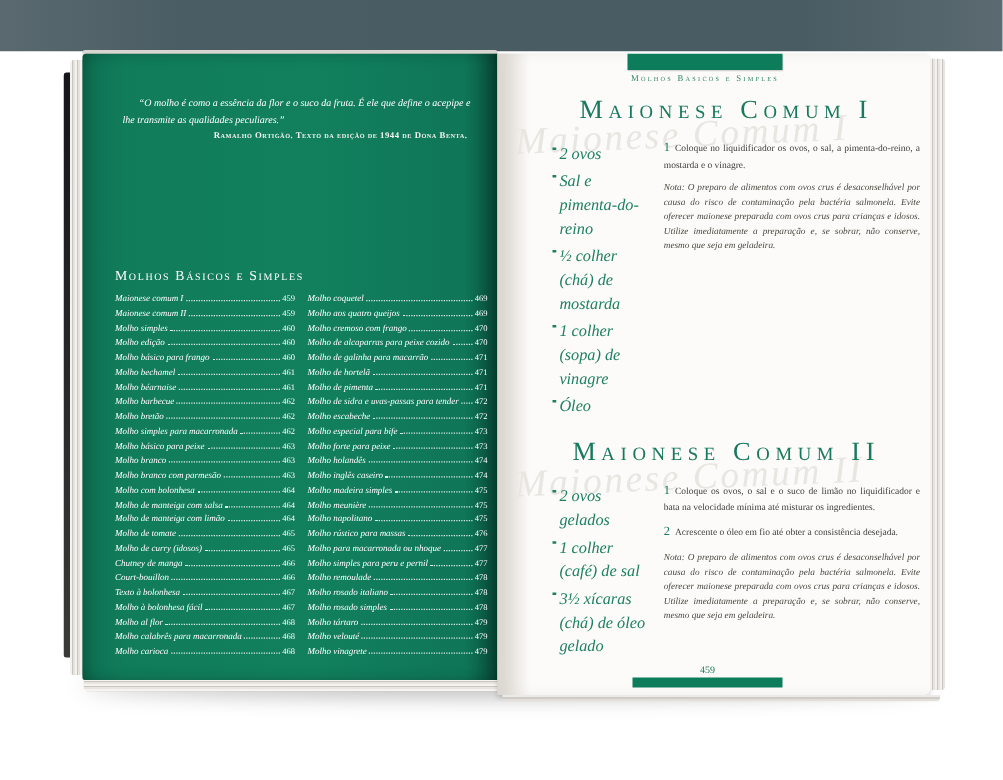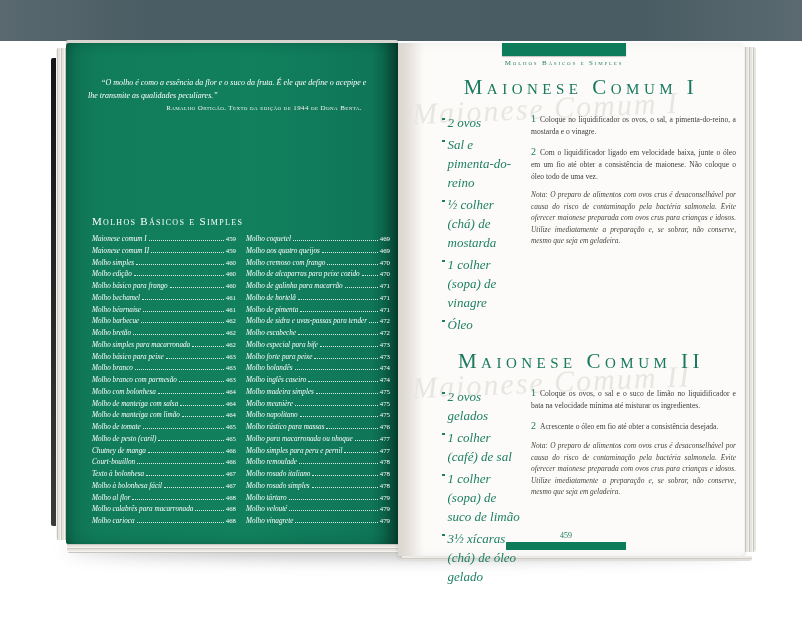--- a/index.html
+++ b/index.html
@@ -22,24 +22,24 @@
     border-radius:3px 0 0 3px;}
   .left-top-edge{position:absolute;left:66px;top:40px;width:332px;height:4px;background:#d9d6d1;border-radius:2px 2px 0 0;}
   .left-bottom-edges{position:absolute;left:67px;top:543px;width:331px;height:10px;
     background:repeating-linear-gradient(180deg,#f6f4f0 0 1.5px,#c9c6c1 1.5px 2.5px,#e8e5e0 2.5px 4px);
     border-radius:0 0 2px 3px;}
   .left-page{position:absolute;left:66px;top:43px;width:332px;height:501px;
     background:linear-gradient(90deg,#0e7153 0%,#117c5a 10%,#12805d 55%,#0f7657 92%,#0a5f46 100%);
     border-radius:3px 0 0 2px;
     box-shadow:inset -14px 0 18px -8px rgba(0,0,0,0.45), inset 10px 0 16px -10px rgba(0,0,0,0.35);}
 
-  .quote-block{position:absolute;left:22px;top:34px;width:284px;
+  .quote-block{position:absolute;left:32px;top:34px;width:284px;
     font-style:italic;font-size:8px;line-height:1.62;color:#ffffff;text-indent:13px;}
-  .attribution{position:absolute;left:12px;top:61px;width:284px;text-align:right;
-    font-variant:small-caps;font-size:7px;letter-spacing:0.4px;color:#f4f3ef;}
+  .attribution{position:absolute;left:24px;top:61px;width:284px;text-align:right;
+    font-variant:small-caps;font-size:7px;letter-spacing:0.4px;color:#f4f3ef;font-weight:bold;}
 
   .toc-heading{position:absolute;left:26px;top:172px;
     font-variant:small-caps;font-size:11px;letter-spacing:1.3px;color:#ffffff;font-weight:normal;margin:0;}
   .toc{position:absolute;left:26px;top:192px;width:298px;display:flex;gap:10px;}
   .toc-col{width:144px;flex-shrink:0;}
   .toc-row{display:flex;align-items:baseline;height:11.75px;color:#ffffff;}
   .toc-label{font-style:italic;font-size:7.2px;white-space:nowrap;}
   .toc-leader{flex:1;border-bottom:1px dotted rgba(255,255,255,0.85);margin:0 2px 2px 2px;min-width:4px;}
   .toc-num{font-size:6.8px;}
 
@@ -198,21 +198,21 @@
             <span class="toc-num">464</span>
           </div>
 
           <div class="toc-row">
             <span class="toc-label">Molho de tomate</span>
             <span class="toc-leader"></span>
             <span class="toc-num">465</span>
           </div>
 
           <div class="toc-row">
-            <span class="toc-label">Molho de pesto (caril)</span>
+            <span class="toc-label">Molho de curry (idosos)</span>
             <span class="toc-leader"></span>
             <span class="toc-num">465</span>
           </div>
 
           <div class="toc-row">
             <span class="toc-label">Chutney de manga</span>
             <span class="toc-leader"></span>
             <span class="toc-num">466</span>
           </div>
 
@@ -440,21 +440,20 @@
             <li class="ingredient">
               <span class="bullet"></span>
               <span>Óleo</span>
             </li>
           </ul>
         <div class="steps">
           <div>
 
               <p class="step"><span class="step-num">1</span><span>Coloque no liquidificador os ovos, o sal, a pimenta-do-reino, a mostarda e o vinagre.</span></p>
 
-              <p class="step"><span class="step-num">2</span><span>Com o liquidificador ligado em velocidade baixa, junte o óleo em um fio até obter a consistência de maionese. Não coloque o óleo todo de uma vez.</span></p>
 
             </div>
           <p class="note"><span>Nota:</span> <span>O preparo de alimentos com ovos crus é desaconselhável por causa do risco de contaminação pela bactéria salmonela. Evite oferecer maionese preparada com ovos crus para crianças e idosos. Utilize imediatamente a preparação e, se sobrar, não conserve, mesmo que seja em geladeira.</span></p>
         </div>
       </div>
     </section>
 
     <section class="recipe recipe-2">
       <div class="watermark">Maionese Comum II</div>
       <h1 class="recipe-title">Maionese Comum II</h1>
@@ -464,24 +463,20 @@
             <li class="ingredient">
               <span class="bullet"></span>
               <span>2 ovos gelados</span>
             </li>
 
             <li class="ingredient">
               <span class="bullet"></span>
               <span>1 colher (café) de sal</span>
             </li>
 
-            <li class="ingredient">
-              <span class="bullet"></span>
-              <span>1 colher (sopa) de suco de limão</span>
-            </li>
 
             <li class="ingredient">
               <span class="bullet"></span>
               <span>3½ xícaras (chá) de óleo gelado</span>
             </li>
           </ul>
         <div class="steps">
           <div>
 
               <p class="step"><span class="step-num">1</span><span>Coloque os ovos, o sal e o suco de limão no liquidificador e bata na velocidade mínima até misturar os ingredientes.</span></p>

